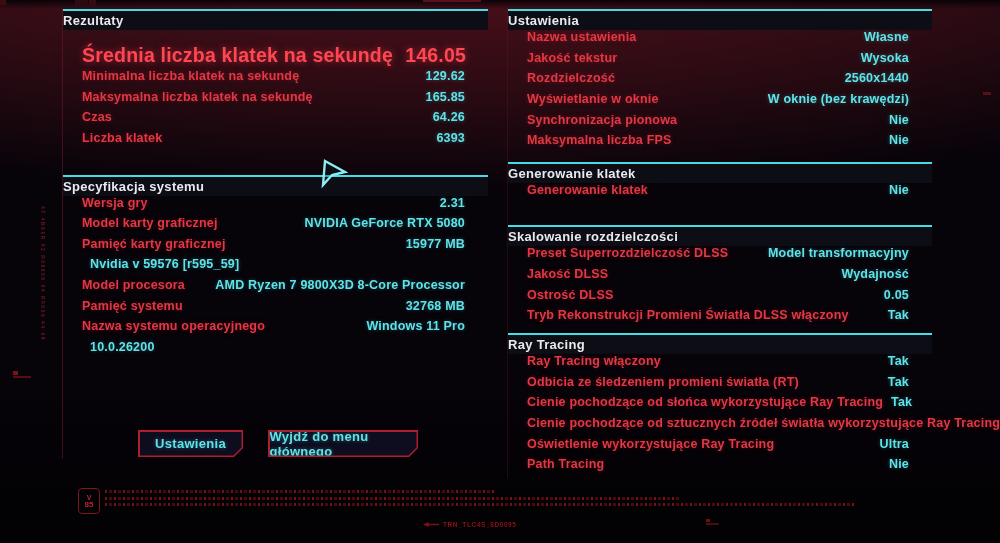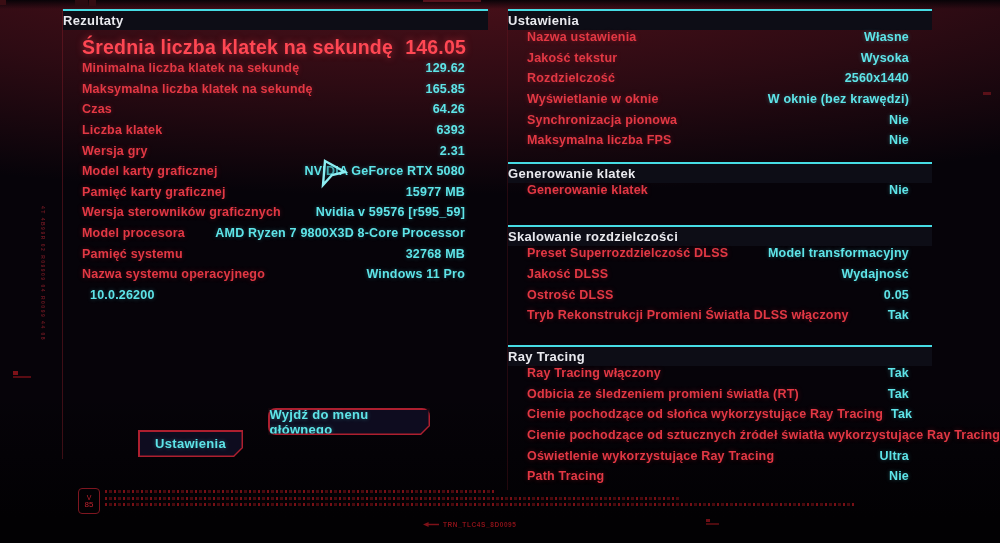--- a/index.html
+++ b/index.html
@@ -16,54 +16,54 @@
   #panel-left{left:62px;border-left:1px solid rgba(130,28,40,.45);min-height:450px;}
   #panel-right{left:507px;width:424px;border-left:1px solid rgba(130,28,40,.25);}
   .sec-header{height:19px;border-top:2px solid #46dce4;background:#0d0d16;
     color:#e9e9ee;font-size:13px;font-weight:bold;letter-spacing:.3px;
     display:flex;align-items:center;}
   .row{height:20.65px;display:flex;justify-content:space-between;align-items:flex-start;
     padding:0 23px 0 19px;font-size:12.5px;font-weight:bold;letter-spacing:.2px;}
   .row .lbl{color:#e23844;text-shadow:0 0 5px rgba(220,40,55,.35);white-space:nowrap;}
   .row .val{color:#5ee4e8;text-shadow:0 0 4px rgba(80,220,230,.35);white-space:nowrap;padding-left:8px;}
   .big-row{height:27px;display:flex;justify-content:space-between;align-items:center;
-    padding:4px 22px 0 19px;font-size:19.5px;font-weight:bold;letter-spacing:.2px;}
+    padding:12px 22px 0 19px;font-size:19.5px;font-weight:bold;letter-spacing:.2px;}
   .big-row .lbl,.big-row .val{color:#ff4753;text-shadow:0 0 7px rgba(255,60,75,.55);white-space:nowrap;}
-  .gap23{margin-top:23px;} .gap8{margin-top:8px;} .gap6{margin-top:22px;} .gap4{margin-top:16px;}
+  .gap23{margin-top:23px;} .gap8{margin-top:8px;} .gap6{margin-top:22px;} .gap4{margin-top:4px;}
   
   .cp-btn{position:absolute;height:27px;background:#ad1f2f;cursor:pointer;
     clip-path:polygon(0 0,100% 0,100% calc(100% - 9px),calc(100% - 9px) 100%,0 100%);
     box-shadow:0 0 8px rgba(170,25,45,.4);}
   .cp-btn .inner{position:absolute;inset:1.5px;background:#0e0c1f;
     clip-path:polygon(0 0,100% 0,100% calc(100% - 8px),calc(100% - 8px) 100%,0 100%);
     display:flex;align-items:center;justify-content:center;
     color:#5ee4e8;font-size:13px;font-weight:bold;letter-spacing:.3px;
     text-shadow:0 0 4px rgba(80,220,230,.4);}
   #btn-settings{left:138px;top:430px;width:105px;}
-  #btn-exit{left:268px;top:408px;width:162px;border-radius:8px;}
+  #btn-exit{left:268px;top:430px;width:150px;}
   
   #cursor{position:absolute;left:315px;top:159px;width:34px;height:30px;pointer-events:none;}
   
   .deco{position:absolute;}
   #deco-top1{left:0;top:0;width:6px;height:5px;background:#3a0d13;}
   #deco-top2{left:75px;top:0;width:13px;height:6px;background:#2b0a10;}
   #deco-top3{left:89px;top:0;width:7px;height:6px;background:#340c12;}
   #deco-top4{left:423px;top:0;width:58px;height:2px;background:#57121c;}
   #deco-dot-r{left:983px;top:92px;width:8px;height:3px;background:#5a1018;}
   #glitch-left{left:40px;top:206px;height:140px;writing-mode:vertical-rl;
     font-size:5px;letter-spacing:1.5px;color:rgba(190,40,52,.55);font-weight:bold;}
   #micro-bl{left:13px;top:371px;width:26px;height:8px;}
   #micro-bl .a{width:5px;height:4px;background:#7e1118;}
   #micro-bl .b{margin-top:1px;width:18px;height:2px;background:rgba(126,17,24,.7);}
   #micro-br{left:706px;top:519px;width:20px;height:7px;}
   #micro-br .a{width:4px;height:3px;background:#6e0f16;}
   #micro-br .b{margin-top:1px;width:13px;height:2px;background:rgba(110,15,22,.7);}
   
   #vbadge{left:78px;top:488px;width:20px;height:24px;border:1px solid #7e1620;border-radius:4px;
-    color:#c0232e;font-weight:normal;display:flex;flex-direction:column;align-items:center;justify-content:center;line-height:1;}
+    color:#c0232e;font-weight:bold;display:flex;flex-direction:column;align-items:center;justify-content:center;line-height:1;}
   #vbadge .t{font-size:7px;} #vbadge .b{font-size:8px;}
   .microline{position:absolute;height:3px;
     background:repeating-linear-gradient(90deg, rgba(140,18,24,.85) 0 2px, transparent 2px 4px, rgba(140,18,24,.5) 4px 7px, transparent 7px 9px);}
   #ml1{left:105px;top:490px;width:390px;}
   #ml2{left:105px;top:496.5px;width:575px;}
   #ml3{left:105px;top:503px;width:750px;}
   
   #bottom-code{left:423px;top:521px;display:flex;align-items:center;gap:4px;}
   #bottom-code .arrow{width:16px;height:5px;background:#7e1118;
     clip-path:polygon(0 50%,35% 0,35% 35%,100% 35%,100% 65%,35% 65%,35% 100%);}
@@ -110,35 +110,37 @@
         <div class="row">
           <span class="lbl">Czas</span>
           <span class="val">64.26</span>
         </div>
         <div class="row">
           <span class="lbl">Liczba klatek</span>
           <span class="val">6393</span>
         </div>
       </div>
 
+    <div class="sec-header gap23">
+      <span>Specyfikacja systemu</span>
+    </div>
     <div>
         <div class="row">
           <span class="lbl">Wersja gry</span>
           <span class="val">2.31</span>
         </div>
         <div class="row">
           <span class="lbl">Model karty graficznej</span>
           <span class="val">NVIDIA GeForce RTX 5080</span>
         </div>
         <div class="row">
           <span class="lbl">Pamięć karty graficznej</span>
           <span class="val">15977 MB</span>
         </div>
         <div class="row">
-          <span class="lbl">Wersja sterowników graficznych</span>
           <span class="val">Nvidia v 59576 [r595_59]</span>
         </div>
         <div class="row">
           <span class="lbl">Model procesora</span>
           <span class="val">AMD Ryzen 7 9800X3D 8-Core Processor</span>
         </div>
         <div class="row">
           <span class="lbl">Pamięć systemu</span>
           <span class="val">32768 MB</span>
         </div>

